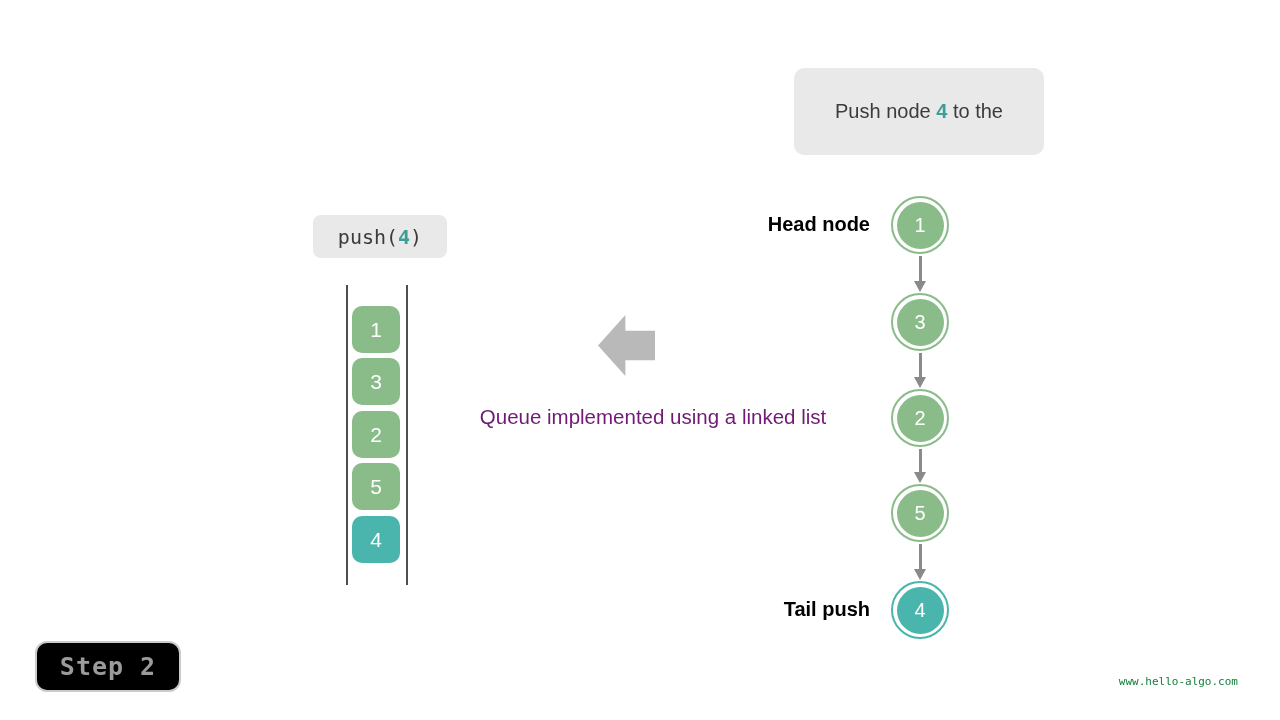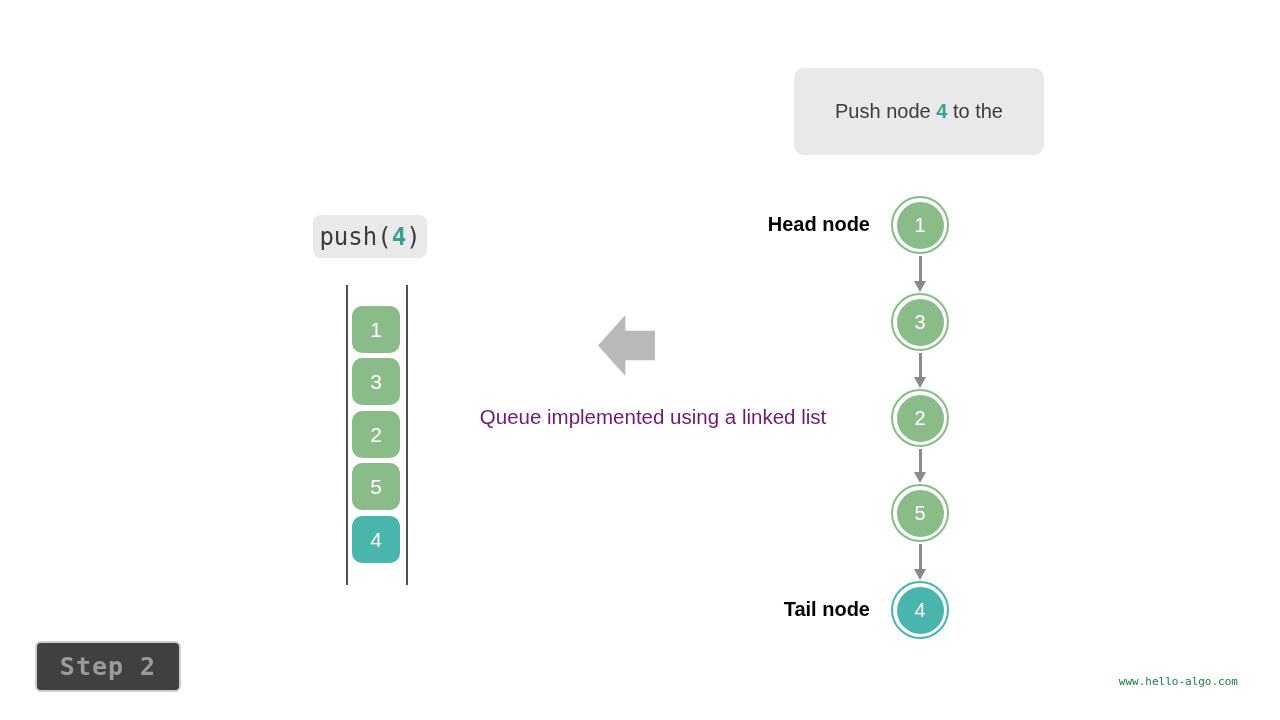--- a/index.html
+++ b/index.html
@@ -12,24 +12,24 @@
   .callout {
     left: 794px; top: 68px; width: 250px; height: 87px;
     background: #e9e9e9; border-radius: 10px;
     display: flex; flex-direction: row; align-items: center; justify-content: center;
     font-size: 20px; line-height: 29px; color: #3b3b3b; text-align: center;
   }
   .teal-text { color: #3d9e95; font-weight: bold; }
 
   
   .op-box {
-    left: 313px; top: 215px; width: 114px; height: 43px;
+    left: 313px; top: 215px; width: 134px; height: 43px;
     background: #e9e9e9; border-radius: 8px;
     display: flex; align-items: center; justify-content: center;
-    font-family: "DejaVu Sans Mono", monospace; font-size: 24px; color: #3b3b3b;
+    font-family: "DejaVu Sans Mono", monospace; font-size: 20px; color: #3b3b3b;
   }
 
   
   .stack-line { width: 2px; background: #4f4f4f; top: 285px; height: 300px; }
   .stack-line.left  { left: 346px; }
   .stack-line.right { left: 406px; }
   .stack-node {
     left: 352px; width: 48px; height: 47px; border-radius: 10px;
     background: #8abc8a; color: #ffffff;
     display: flex; align-items: center; justify-content: center;
@@ -78,21 +78,21 @@
   .node-label {
     width: 160px; text-align: right; right: 410px;
     font-size: 20px; font-weight: bold; color: #000000;
   }
   .node-label.head { top: 213px; }
   .node-label.tail { top: 598px; }
 
   
   .step-box {
     left: 35px; top: 641px; width: 146px; height: 51px;
-    background: #404040; border: 2px solid #cbcbcb; border-radius: 6px;
+    background: #000000; border: 2px solid #cbcbcb; border-radius: 12px;
     display: flex; align-items: center; justify-content: center;
     font-family: "DejaVu Sans Mono", monospace; font-size: 25px; font-weight: bold;
     color: #9b9b9b; letter-spacing: 1px;
   }
 
   
   .watermark {
     right: 42px; top: 675px;
     font-family: "DejaVu Sans Mono", monospace; font-size: 11px; color: #15803d;
   }
@@ -118,21 +118,21 @@
 <div class="abs stack-node" style="top:358px">3</div>
 <div class="abs stack-node" style="top:411px">2</div>
 <div class="abs stack-node" style="top:463px">5</div>
 <div class="abs stack-node teal" style="top:516px">4</div>
 
 <div class="abs big-arrow"></div>
 
 <div class="abs caption">Queue implemented using a linked list</div>
 
 <div class="abs node-label head">Head node</div>
-<div class="abs node-label tail">Tail node</div>
+<div class="abs node-label tail">Tail push</div>
 
 <div class="abs ll-circle" style="top:196px">
   <div class="inner">1</div>
 </div>
 <div class="abs ll-circle" style="top:293px">
   <div class="inner">3</div>
 </div>
 <div class="abs ll-circle" style="top:389px">
   <div class="inner">2</div>
 </div>

